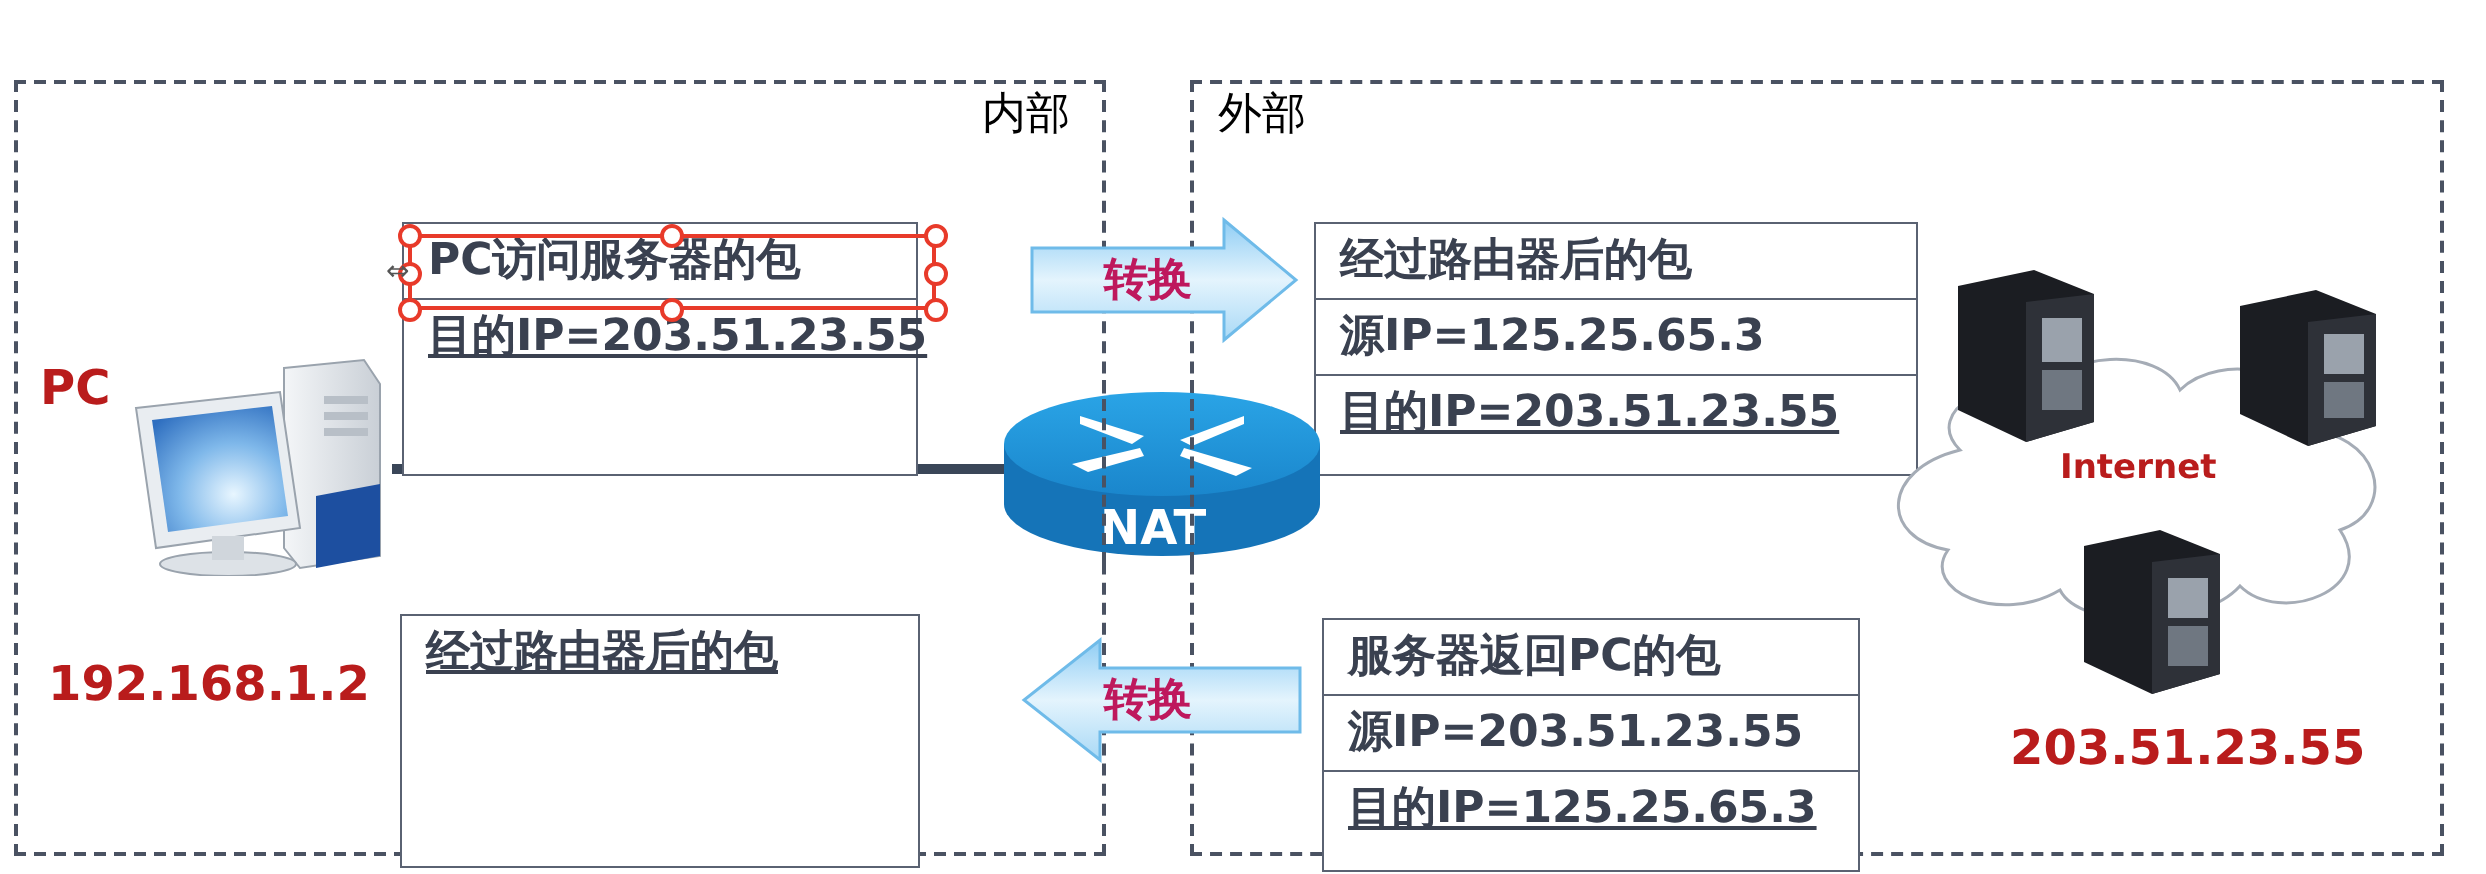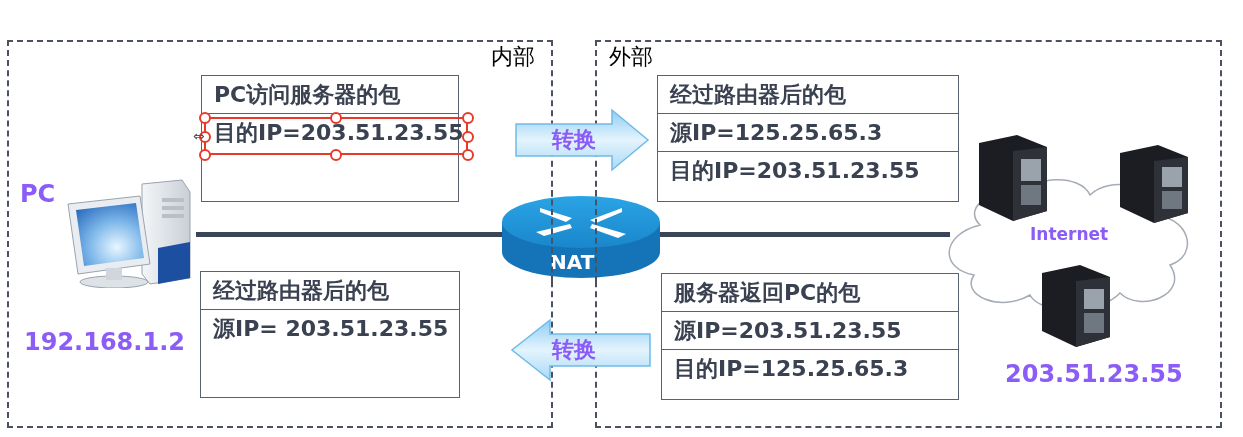--- a/index.html
+++ b/index.html
@@ -1,28 +1,28 @@
 <!DOCTYPE html>
 <html><head>
 <meta charset="utf-8">
 <style>
   html, body { margin:0; padding:0; background:#ffffff; }
   body { width:1243px; height:437px; position:relative; overflow:hidden;
          font-family:"DejaVu Sans", "Liberation Sans", sans-serif; color:#3a4150; }
   .zone { position:absolute; border:2px dashed #4a5262; box-sizing:border-box; }
   .zone-label { position:absolute; font-size:22px; font-weight:normal; color:#000000; }
-  .pkt { position:absolute; border:1.5px solid #5a6272; background:#fff; box-sizing:border-box; }
+  .pkt { position:absolute; border:1.5px solid #5a6272; background:#fff; box-sizing:border-box;margin-top:36px; }
   .pkt .row { height:38px; line-height:38px; padding-left:12px; font-size:22px; font-weight:bold;
               color:#3a4150; border-bottom:1.5px solid #5a6272; white-space:nowrap; box-sizing:border-box; }
-  .pkt .row:last-child { border-bottom:none; }
+  .pkt .row:last-child { border-bottom:none;text-decoration:underline; }
   .wire { position:absolute; height:5px; background:#3a4658; }
-  .label { position:absolute; font-size:24px; font-weight:bold; color:#8b5cf6; white-space:nowrap; }
+  .label { position:absolute; font-size:24px; font-weight:bold; color:#b91c1c; white-space:nowrap; }
   .sel { position:absolute; border:2.5px solid #e83a2a; box-sizing:border-box; }
   .handle { position:absolute; width:8px; height:8px; border:2px solid #e83a2a; background:#fff; border-radius:50%; }
-  .arrow-text { position:absolute; font-size:22px; font-weight:bold; color:#8b5cf6; }
+  .arrow-text { position:absolute; font-size:22px; font-weight:bold; color:#be185d; }
 </style>
 </head>
 <body>
 
 <div class="zone" style="left:7px;top:40px;width:546px;height:388px;"></div>
 <div class="zone" style="left:595px;top:40px;width:627px;height:388px;"></div>
 <div class="zone-label" style="left:491px;top:42px;">内部</div>
 <div class="zone-label" style="left:609px;top:42px;">外部</div>
 
 <div class="wire" style="left:196px;top:232px;width:320px;"></div>
@@ -70,24 +70,23 @@
 <div style="position:absolute;left:193px;top:128px;font-size:14px;color:#555;">⇔</div>
 
 <div class="pkt" style="left:657px;top:75px;width:302px;height:127px;">
   <div class="row">经过路由器后的包</div>
   <div class="row">源IP=125.25.65.3</div>
   <div class="row">目的IP=203.51.23.55</div>
 </div>
 
 <div class="pkt" style="left:200px;top:271px;width:260px;height:127px;">
   <div class="row">经过路由器后的包</div>
-  <div class="row">源IP= 203.51.23.55</div>
 </div>
 
-<div class="pkt" style="left:661px;top:273px;width:298px;height:127px;">
+<div class="pkt" style="left:661px;top:273px;width:269px;height:127px;">
   <div class="row">服务器返回PC的包</div>
   <div class="row">源IP=203.51.23.55</div>
   <div class="row">目的IP=125.25.65.3</div>
 </div>
 
 <svg style="position:absolute;left:514px;top:108px;" width="136" height="64" viewBox="0 0 136 64">
   <defs>
       <linearGradient id="ag" x1="0" y1="0" x2="0" y2="1">
         <stop offset="0" stop-color="#8fcdf4"></stop>
         <stop offset="0.5" stop-color="#e4f4fd"></stop>
@@ -112,21 +111,21 @@
     </defs>
   <path d="M2,32 L2,62 A79,26 0 0 0 160,62 L160,32 Z" fill="#1574b8"></path>
   <ellipse cx="81" cy="32" rx="79" ry="26" fill="url(#rtop)"></ellipse>
   <g fill="#ffffff">
     <polygon points="40,18 72,28 66,32 40,22"></polygon>
     <polygon points="122,18 90,30 96,33 122,22"></polygon>
     <polygon points="36,42 70,34 72,38 44,46"></polygon>
     <polygon points="126,44 92,34 90,38 118,48"></polygon>
   </g>
 </svg>
-<div class="label" style="left:550px;top:250px;color:#ffffff;font-size:20px;">NAT</div>
+<div class="label" style="left:550px;top:250px;color:#ffffff;font-size:24px;">NAT</div>
 
 <div style="position:absolute;left:551px;top:190px;width:0;height:92px;border-left:2px dashed #4a5262;"></div>
 <div style="position:absolute;left:595px;top:190px;width:0;height:92px;border-left:2px dashed #4a5262;"></div>
 
 <svg style="position:absolute;left:940px;top:165px;" width="262" height="150" viewBox="0 0 262 150">
   <path d="M40,60 C20,40 60,20 80,34 C90,10 140,8 150,30 C170,10 220,20 210,50 C250,50 260,90 230,100 C250,130 200,148 180,128 C160,150 100,150 90,130 C60,148 20,130 34,110 C0,104 0,70 40,60 Z" fill="#ffffff" stroke="#a5acb6" stroke-width="1.5"></path>
 </svg>
 <div class="label" style="left:1030px;top:224px;font-size:17px;">Internet</div>
 
 <svg style="position:absolute;left:977px;top:133px;" width="72" height="88" viewBox="0 0 72 88">

